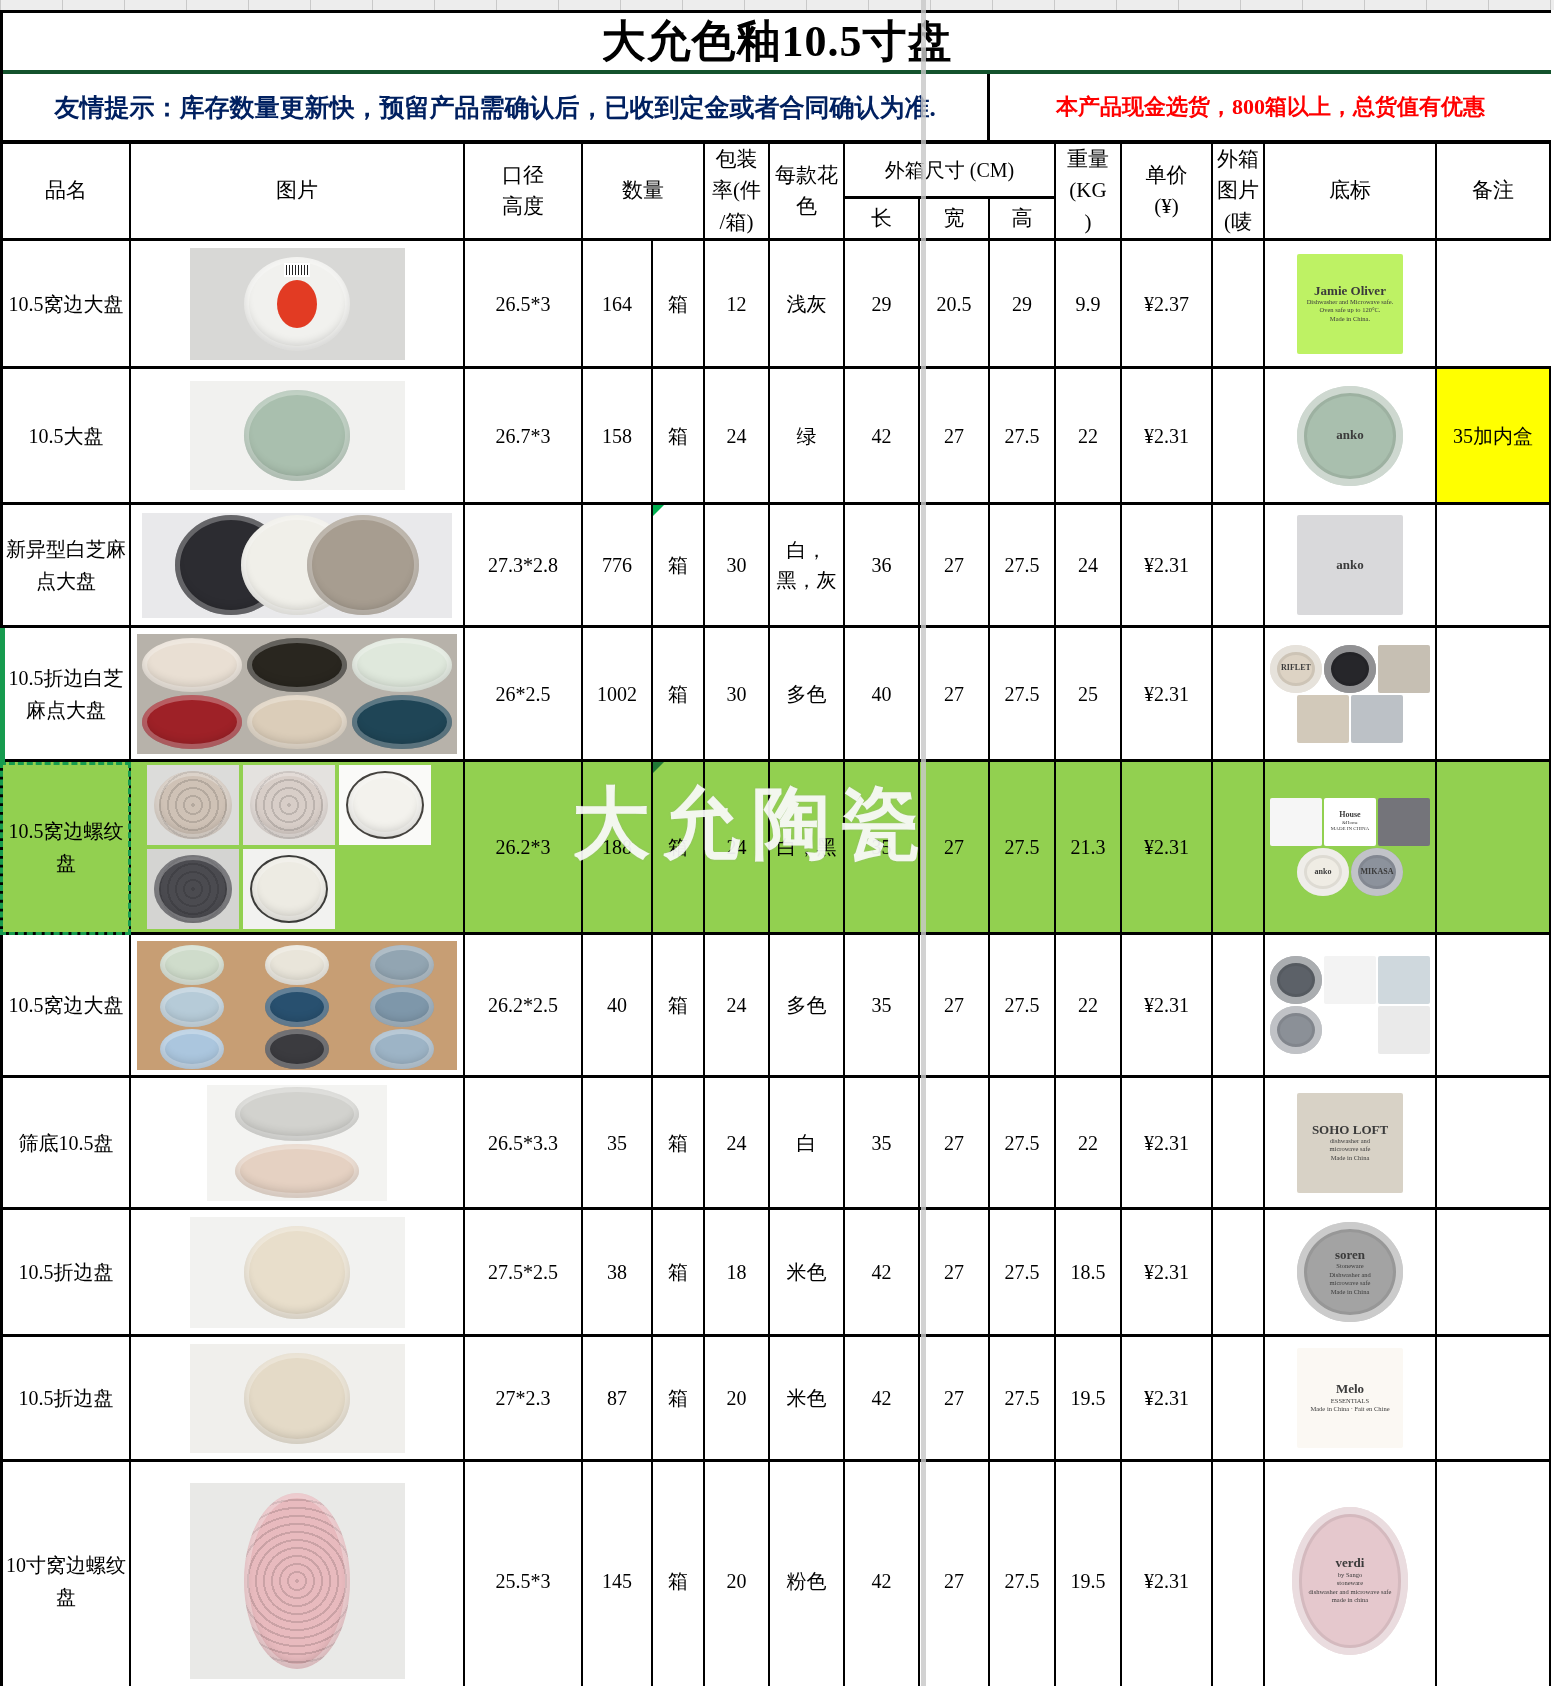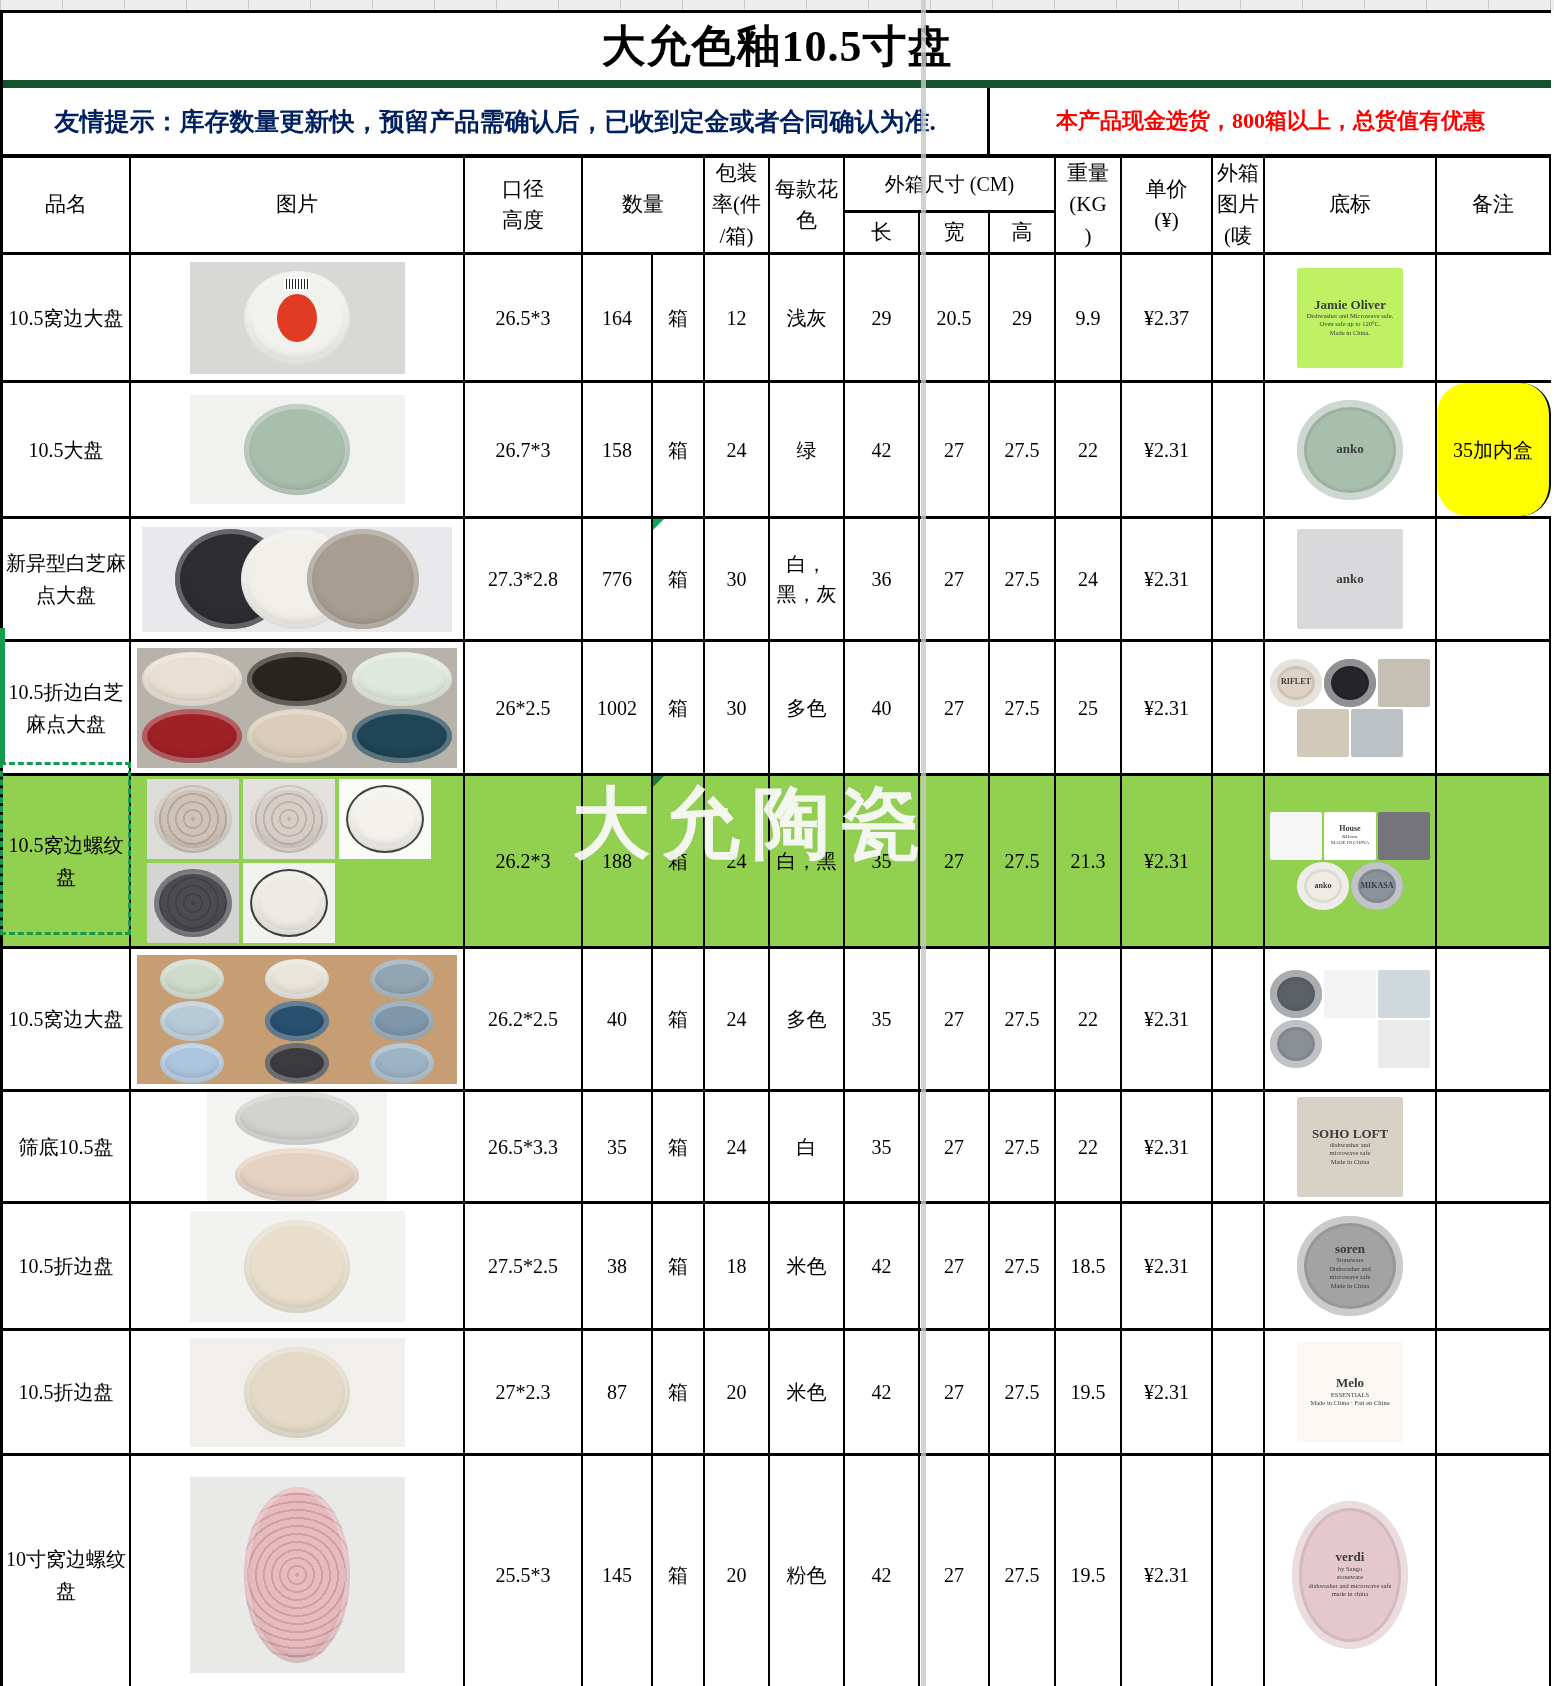--- a/index.html
+++ b/index.html
@@ -9,38 +9,38 @@
   *{box-sizing:border-box;}
 
   .topstrip{position:absolute;left:0;top:0;width:1554px;height:10px;background:#ededed;
     background-image:repeating-linear-gradient(90deg,#c9c9c9 0 1px,transparent 1px 62px);}
 
   #sheet{position:absolute;left:0;top:10px;width:1551px;border-left:3px solid #000;border-top:3px solid #000;background:#fff;}
 
   .trow{border-bottom:3px solid #000;display:grid;position:relative;}
   .grid15{grid-template-columns:128px 334px 118px 70px 52px 65px 75px 75px 70px 66px 66px 91px 52px 172px 114px;}
 
-  .titlerow{height:75px;display:flex;align-items:center;justify-content:center;border-bottom:8px solid #14532d;}
+  .titlerow{height:61px;display:flex;align-items:center;justify-content:center;border-bottom:4px solid #14532d;}
   .title{font-size:44px;font-weight:bold;letter-spacing:1px;}
 
   .noticerow{height:70px;display:grid;grid-template-columns:987px 561px;border-bottom:4px solid #000;}
   .noticecell{display:flex;align-items:center;justify-content:center;font-weight:bold;}
   .notice-left{border-right:3px solid #000;font-size:25px;}
   .notice-right{font-size:22px;}
 
   .c{border-right:2px solid #000;display:flex;align-items:center;justify-content:center;
      text-align:center;position:relative;font-size:20px;line-height:1.5;overflow:hidden;padding:1px 2px;}
   .pre{white-space:pre-line;}
 
   .hdr{grid-template-rows:55px 39px;height:97px;}
   .hc{font-size:21px;}
   .subline{border-bottom:3px solid #000;}
 
   .hl .c{background:#92d050;}
-  .yellowcell{background:#ffff00 !important;border-radius:31px;}
+  .yellowcell{background:#ffff00 !important;}
 
   .tri{position:absolute;top:0;left:0;width:0;height:0;border-top:11px solid #00b050;border-right:11px solid transparent;}
   .tri.dark{border-top-color:#217a36;}
 
   
   .chip{display:flex;align-items:center;justify-content:center;flex-wrap:wrap;overflow:hidden;}
   .plate{border-radius:50%;position:relative;flex:0 0 auto;
          box-shadow:inset 0 0 0 5px rgba(255,255,255,.28), inset 0 -6px 10px rgba(0,0,0,.16);}
   .plate.spiral{background-image:repeating-radial-gradient(circle at 50% 50%, rgba(0,0,0,.13) 0 2px, transparent 2px 8px);}
   .sticker{position:absolute;left:50%;top:50%;transform:translate(-50%,-50%);width:40px;height:48px;border-radius:50%;}
@@ -482,21 +482,21 @@
               <div class="lbl lbl-card lbl-sm" style="background: rgb(207, 216, 221);"></div>
               <div class="lbl lbl-plate lbl-sm" style="background: rgb(139, 144, 151);"></div>
               <div class="lbl lbl-card lbl-sm" style="background: rgb(255, 255, 255);"></div>
               <div class="lbl lbl-card lbl-sm" style="background: rgb(234, 234, 234);"></div>
             </div>
           </div>
           <div class="c">
             <div class="remark"></div>
           </div>
         </div>
-        <div class="trow grid15" style="height: 112px;">
+        <div class="trow grid15" style="height: 132px;">
           <div class="c">
             <div class="namecell pre">筛底10.5盘</div>
           </div>
           <div class="c">
             <div class="chip" style="width: 180px; height: 116px; flex-direction: column; gap: 3px; background: rgb(243, 243, 241);">
               <div class="plate" style="width: 124px; height: 54px; background: rgb(210, 210, 206);"></div>
               <div class="plate" style="width: 124px; height: 54px; background: rgb(229, 209, 194);"></div>
             </div>
           </div>
           <div class="c">

